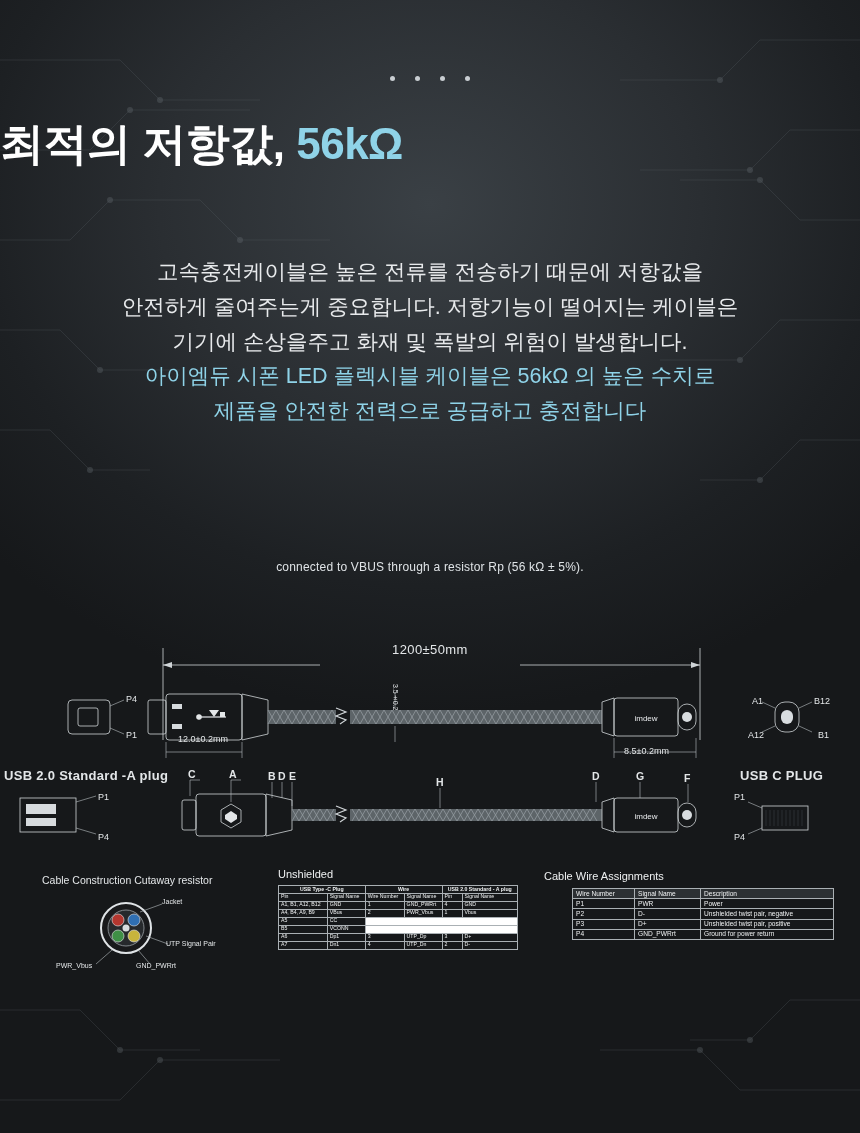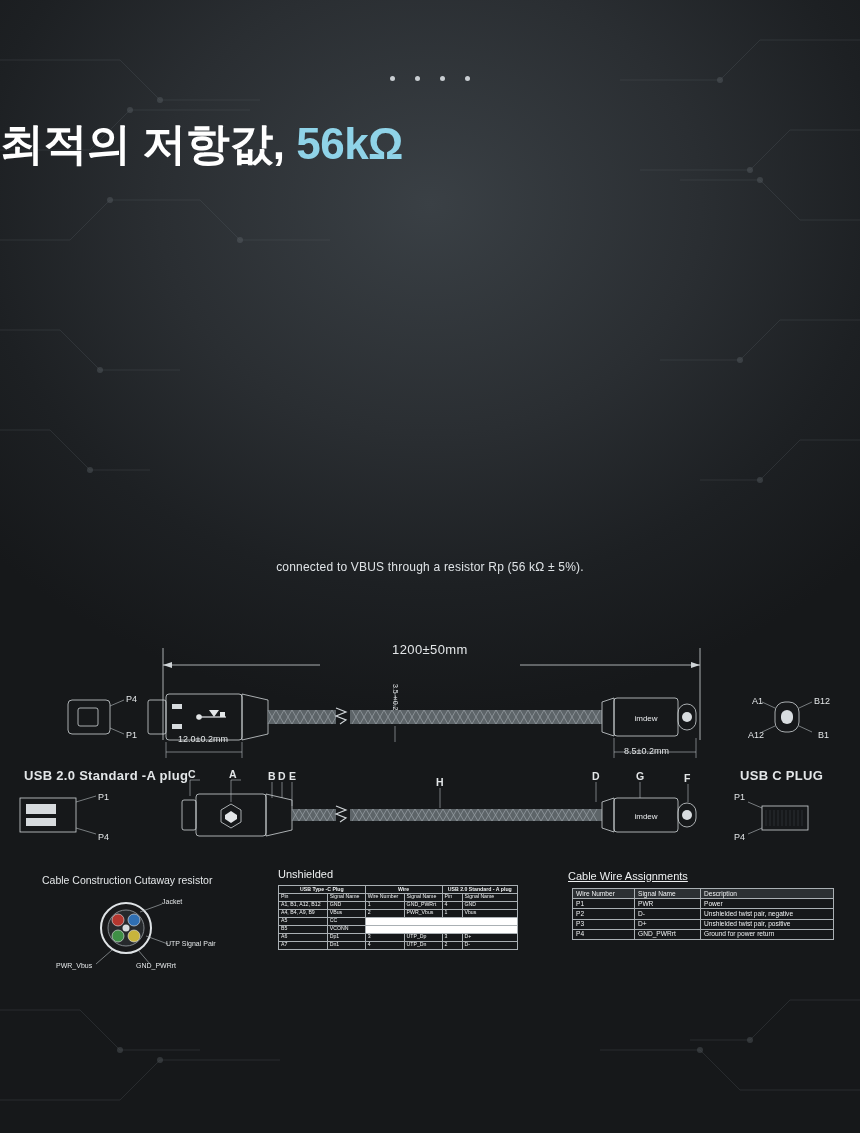--- a/index.html
+++ b/index.html
@@ -160,20 +160,27 @@
     <i></i>
     <i></i>
     <i></i>
     <i></i>
   </div>
 
   <div class="headline">
     <span>최적의 저항값, </span><span class="accent">56kΩ</span>
   </div>
 
+  <div class="para">
+    <div>고속충전케이블은 높은 전류를 전송하기 때문에 저항값을</div>
+    <div>안전하게 줄여주는게 중요합니다. 저항기능이 떨어지는 케이블은</div>
+    <div>기기에 손상을주고 화재 및 폭발의 위험이 발생합니다.</div>
+    <div class="blue">아이엠듀 시폰 LED 플렉시블 케이블은 56kΩ 의 높은 수치로</div>
+    <div class="blue">제품을 안전한 전력으로 공급하고 충전합니다</div>
+  </div>
 
   <div class="caption">connected  to VBUS through a resistor Rp (56 kΩ ± 5%).</div>
 
   <div class="drawing">
 
     <svg width="860" height="400" viewBox="0 0 860 400">
 
       <g class="thin">
         <line x1="163" y1="28" x2="163" y2="120"></line>
         <line x1="700" y1="28" x2="700" y2="120"></line>
@@ -353,21 +360,21 @@
     <div class="dwg-label mid" style="left:188px; top:148px;">C</div>
     <div class="dwg-label mid" style="left:229px; top:148px;">A</div>
     <div class="dwg-label mid" style="left:268px; top:150px;">B</div>
     <div class="dwg-label mid" style="left:278px; top:150px;">D</div>
     <div class="dwg-label mid" style="left:289px; top:150px;">E</div>
     <div class="dwg-label mid" style="left:436px; top:156px;">H</div>
     <div class="dwg-label mid" style="left:592px; top:150px;">D</div>
     <div class="dwg-label mid" style="left:636px; top:150px;">G</div>
     <div class="dwg-label mid" style="left:684px; top:152px;">F</div>
 
-    <div class="dwg-label big" style="left:24px; top:148px;">USB 2.0 Standard  -A plug</div>
+    <div class="dwg-label big" style="left:4px; top:148px;">USB 2.0 Standard  -A plug</div>
     <div class="dwg-label big" style="left:740px; top:148px;">USB C PLUG</div>
 
     <div class="dwg-label" style="left:42px; top:254px; font-size:10.5px;">Cable Construction Cutaway resistor</div>
     <div class="dwg-label tiny" style="left:162px; top:278px;">Jacket</div>
     <div class="dwg-label tiny" style="left:166px; top:320px;">UTP Signal Pair</div>
     <div class="dwg-label tiny" style="left:56px; top:342px;">PWR_Vbus</div>
     <div class="dwg-label tiny" style="left:136px; top:342px;">GND_PWRrt</div>
 
     <div class="tbl-title" style="left:278px; top:248px;">Unshielded</div>
     <table class="spec" id="connections-table">
@@ -423,21 +430,21 @@
         <td>A7</td>
         <td>Dn1</td>
         <td>4</td>
         <td>UTP_Dn</td>
         <td>2</td>
         <td>D-</td>
       </tr>
     </tbody>
       </table>
 
-    <div class="tbl-title" style="left:568px; top:250px;text-decoration:underline;">Cable Wire  Assignments</div>
+    <div class="tbl-title" style="left:544px; top:250px;">Cable Wire  Assignments</div>
     <table class="spec" id="wire-table">
       <tbody>
           <tr>
         <th style="width:62px">Wire Number</th>
         <th style="width:66px">Signal Name</th>
         <th>Description</th>
       </tr>
       <tr>
         <td>P1</td>
         <td>PWR</td>

